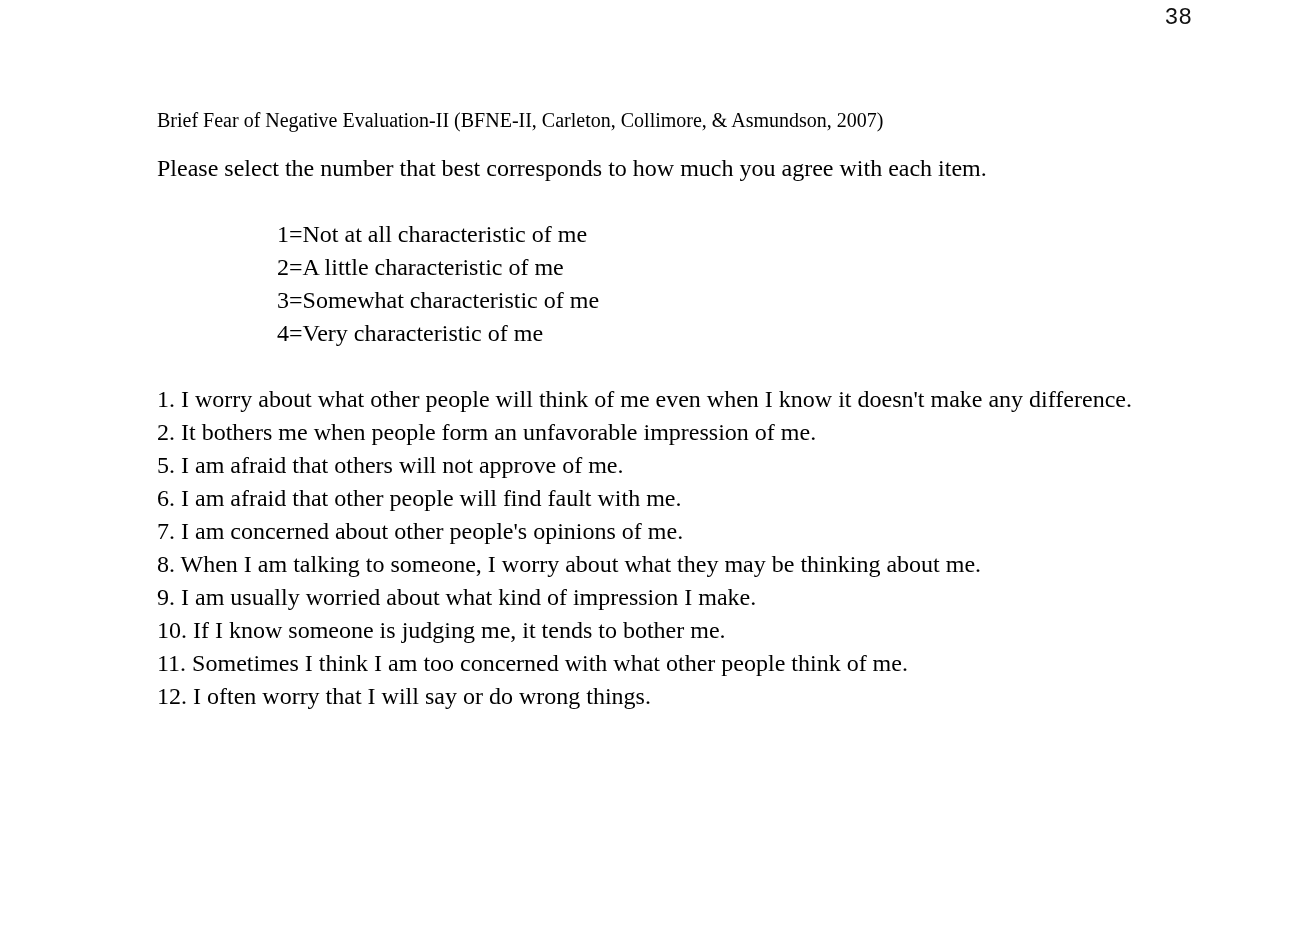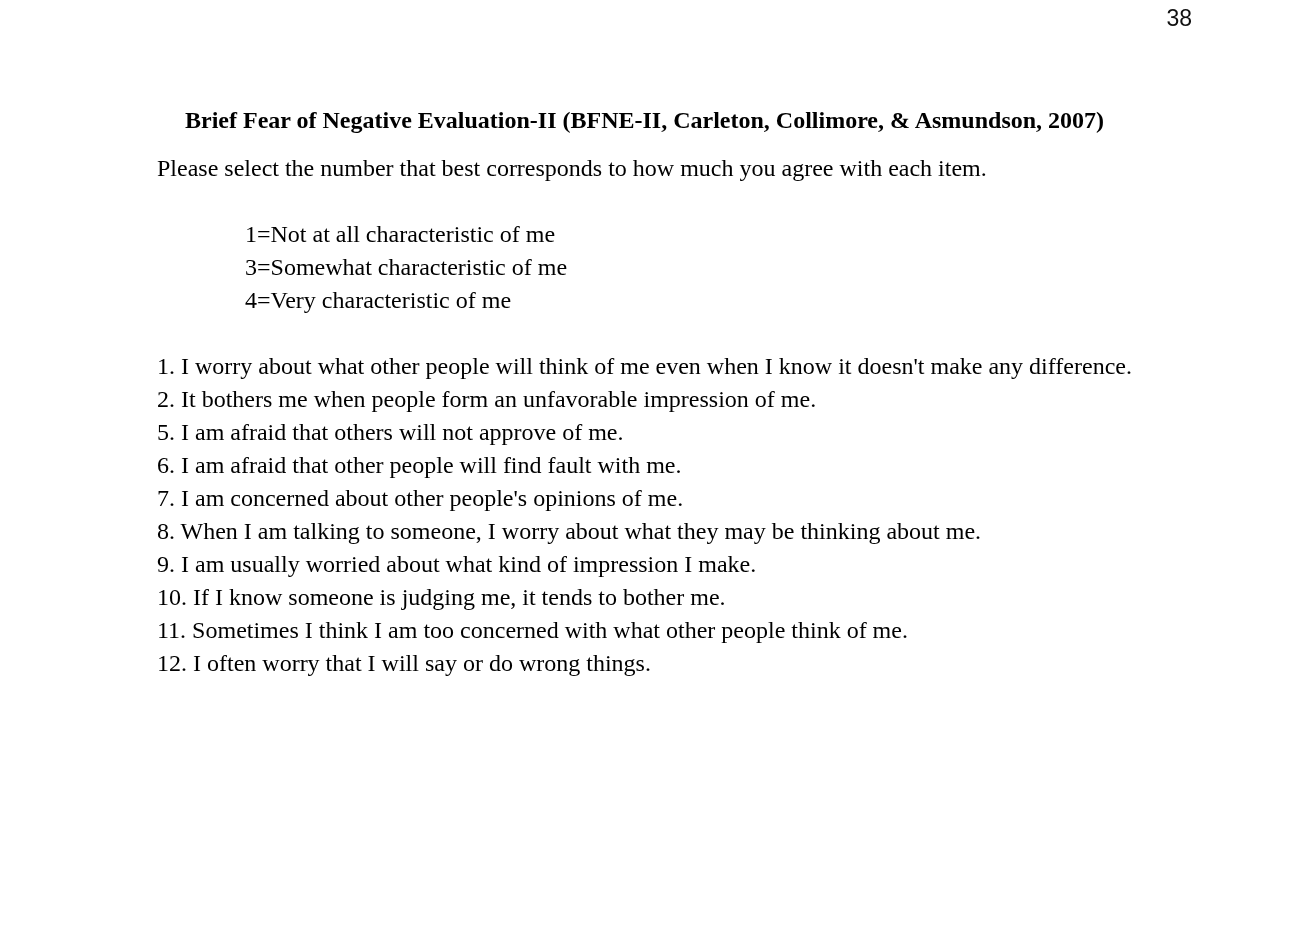--- a/index.html
+++ b/index.html
@@ -16,45 +16,44 @@
     background: #ffffff;
     color: #000000;
     font-family: "Liberation Serif", serif;
     font-size: 24px;
     line-height: 33px;
   }
   .page-number {
     position: absolute;
     top: 4px;
     right: 100px;
-    font-family: Liberation Sans, sans-serif;
+    font-family: Liberation Mono, monospace;
     font-size: 23px;
     line-height: 28px;
     color: #111111;
   }
   .content {
     position: absolute;
     top: 104px;
     left: 157px;
     width: 1032px;
   }
   .doc-title {
-    font-weight: bold;
-    font-size: 24px;
+    font-weight: normal;
+    font-size: 20px;
     line-height: 33px;
-    margin-left: 28px;
   }
   .instruction {
     margin-top: 15px;
   }
   .scale-legend {
     margin-top: 33px;
     padding-left: 88px;
   }
-  .scale-line { line-height: 33px; }
+  .scale-line { line-height: 33px; margin-left: 32px; }
   .items-list {
     margin-top: 33px;
     list-style: none;
   }
   .item-line { line-height: 33px; }
 </style>
 </head>
 <body>
 
 <div class="page">
@@ -62,20 +61,21 @@
   <div class="page-number">38</div>
 
   <div class="content">
 
     <div class="doc-title">Brief Fear of Negative Evaluation-II (BFNE-II, Carleton, Collimore, &amp; Asmundson, 2007)</div>
 
     <p class="instruction">Please select the number that best corresponds to how much you agree with each item.</p>
 
     <div class="scale-legend">
       <div class="scale-line">1=Not at all characteristic of me</div>
+      <div class="scale-line">2=A little characteristic of me</div>
       <div class="scale-line">3=Somewhat characteristic of me</div>
       <div class="scale-line">4=Very characteristic of me</div>
     </div>
 
     <div class="items-list">
       <div class="item-line">1. I worry about what other people will think of me even when I know it doesn't make any difference.</div>
       <div class="item-line">2. It bothers me when people form an unfavorable impression of me.</div>
       <div class="item-line">5. I am afraid that others will not approve of me.</div>
       <div class="item-line">6. I am afraid that other people will find fault with me.</div>
       <div class="item-line">7. I am concerned about other people's opinions of me.</div>

